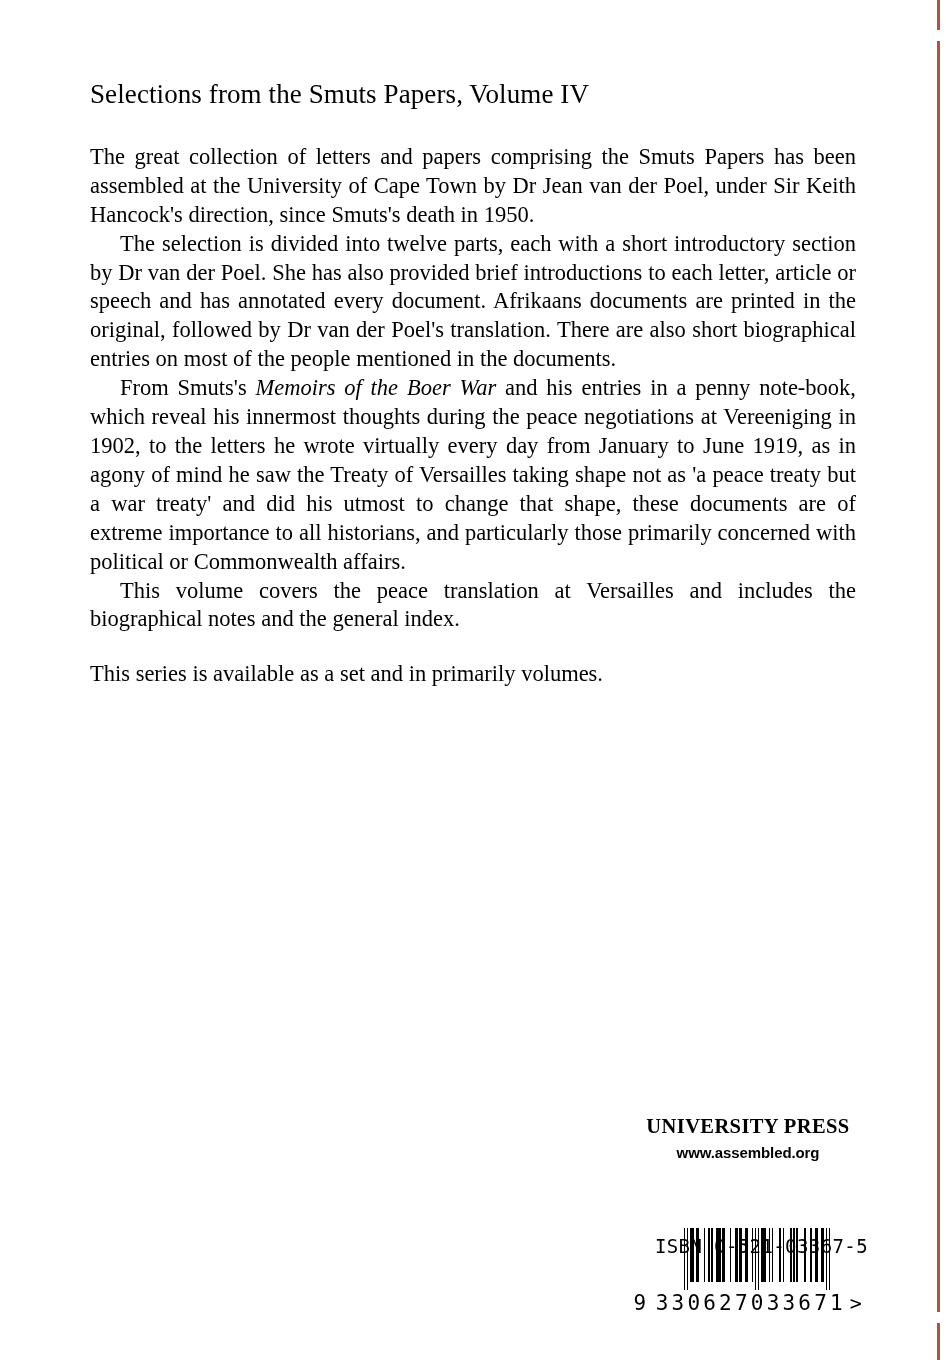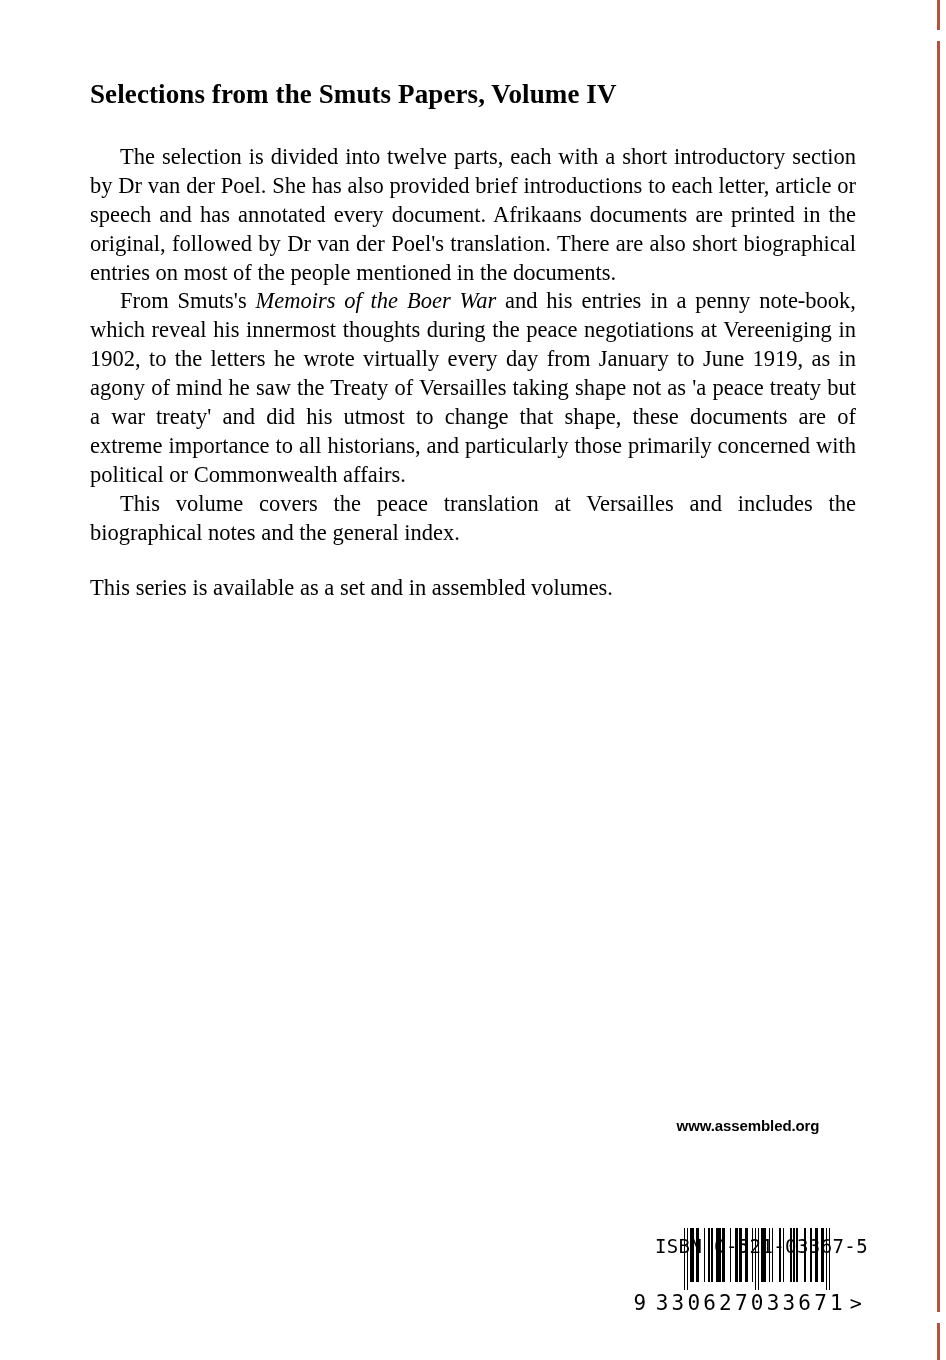--- a/index.html
+++ b/index.html
@@ -43,21 +43,21 @@
   .content {
     position: absolute;
     left: 90px;
     top: 78px;
     width: 766px;
   }
 
   .title {
     font-size: 27px;
     line-height: 1.22;
-    font-weight: bold;
+    font-weight: normal;
     margin: 0 0 32px 0;
     letter-spacing: 0.1px;
   }
 
   .subtitle {
     font-size: 20px;
     font-weight: bold;
     margin: 0 0 30px 0;
     letter-spacing: 0.1px;
   }
@@ -173,29 +173,31 @@
   <div class="spine-edge"></div>
   <div class="spine-gap top"></div>
   <div class="spine-gap bottom"></div>
 
   <div class="content">
 
     <h1 class="title">Selections from the Smuts Papers, Volume IV</h1>
 
 
     <div class="body-copy">
+      <p>The great collection of letters and papers comprising the Smuts Papers has been assembled at the University of Cape Town by Dr Jean van der Poel, under Sir Keith Hancock's direction, since Smuts's death in 1950.</p>
       <p class="indent">The selection is divided into twelve parts, each with a short introductory section by Dr van der Poel. She has also provided brief introductions to each letter, article or speech and has annotated every document. Afrikaans documents are printed in the original, followed by Dr van der Poel's translation. There are also short biographical entries on most of the people mentioned in the documents.</p>
       <p class="indent"><span>From Smuts's </span><em>Memoirs of the Boer War</em><span> and his entries in a penny note-book, which reveal his innermost thoughts during the peace negotiations at Vereeniging in 1902, to the letters he wrote virtually every day from January to June 1919, as in agony of mind he saw the Treaty of Versailles taking shape not as 'a peace treaty but a war treaty' and did his utmost to change that shape, these documents are of extreme importance to all historians, and particularly those primarily concerned with political or Commonwealth affairs.</span></p>
       <p class="indent">This volume covers the peace translation at Versailles and includes the biographical notes and the general index.</p>
-      <p class="flush spaced">This series is available as a set and in assembled volumes.</p>
+      <p class="flush spaced">This series is available as a set and in primarily volumes.</p>
     </div>
 
   </div>
 
   <div class="publisher">
+    <div class="cup-sub">UNIVERSITY PRESS</div>
     <div class="cup-url">www.assembled.org</div>
   </div>
 
   <div class="isbn-block">
     <div class="isbn-text">ISBN 0-521-03367-5</div>
   </div>
 
   <div class="barcode-wrap">
     <div class="barcode-bars" id="barcode-bars">
         <i style="width: 1.55px;"></i>

